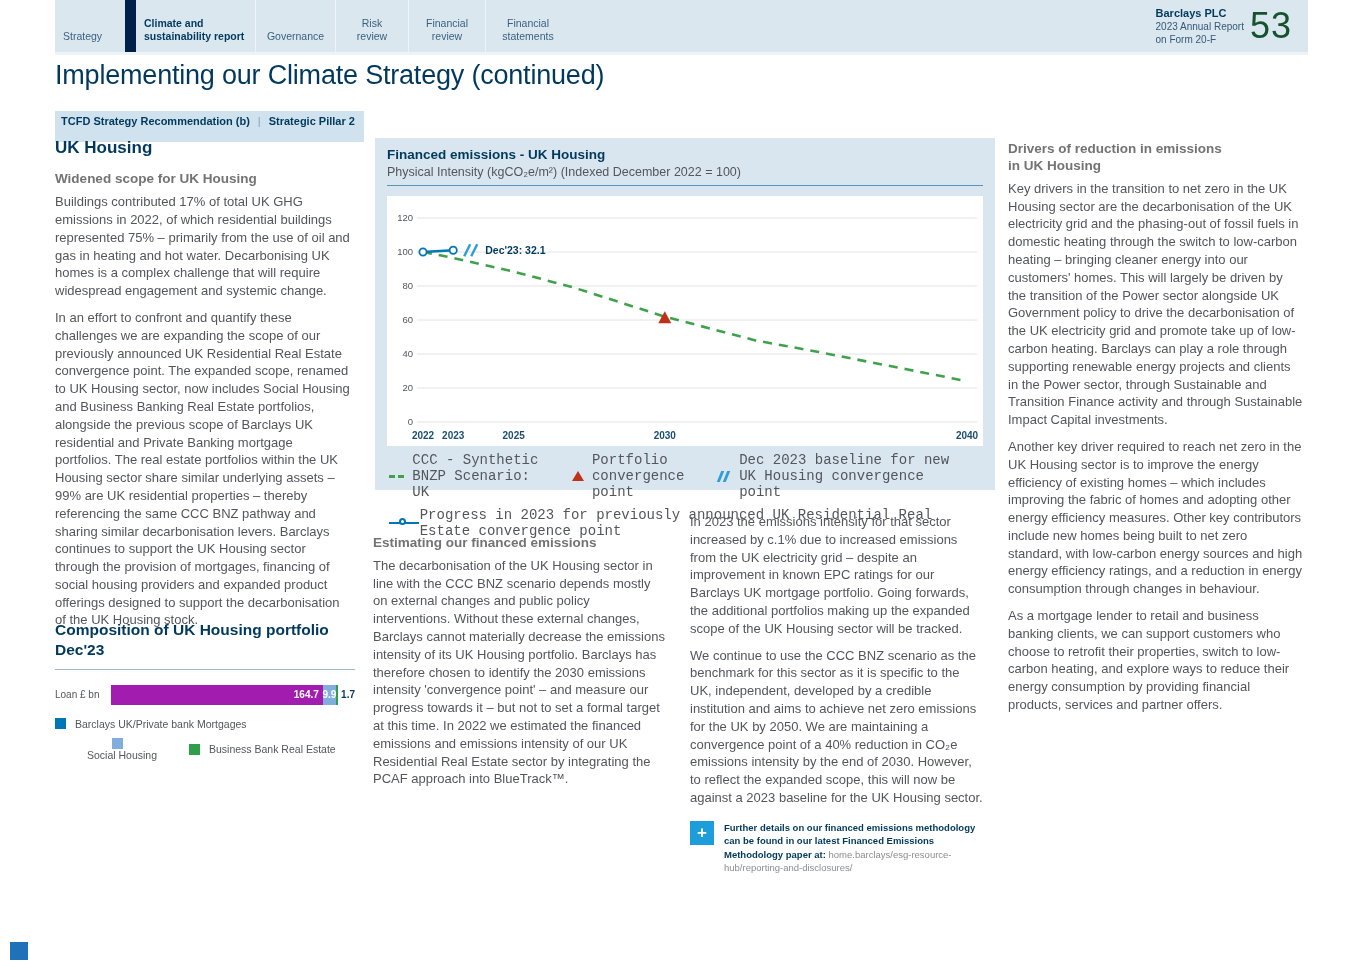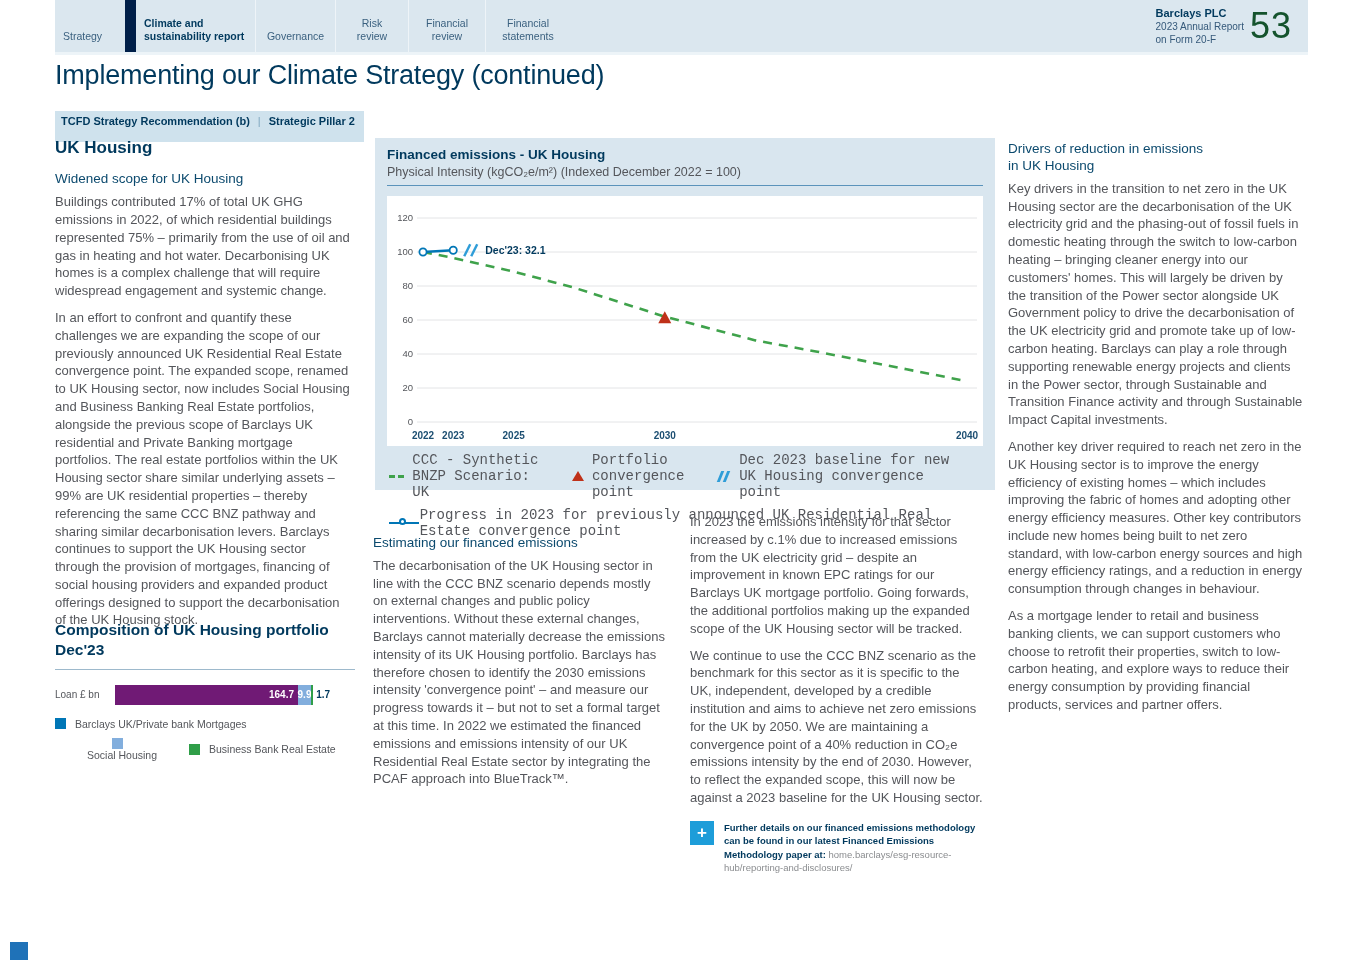--- a/index.html
+++ b/index.html
@@ -29,21 +29,21 @@
   .badge .sep { color:#7fa6bf; font-weight:400; }
 
   
   .col { position:absolute; color:#54565b; font-size:13px; line-height:1.37; }
   .col p { margin:0 7px 9px 0; }
   .col-left { left:55px; top:136px; width:302px; }
   .col-mid { left:373px; top:535px; width:302px; }
   .col-mid2 { left:690px; top:513px; width:300px; }
   .col-right { left:1008px; top:141px; width:302px; }
   h3.sec { font-size:17px; font-weight:700; color:#00395d; margin:0 0 12px 0; }
-  h4.sub { font-size:13.5px; font-weight:400; color:#0c4a6e; margin:0 0 5px 0; line-height:1.25; }
+  h4.sub { font-size:13.5px; font-weight:700; color:#737373; margin:0 0 5px 0; line-height:1.25; }
 
   
   .composition { position:absolute; left:55px; top:620px; width:300px; }
   .comp-title { font-size:15.5px; font-weight:700; color:#00395d; line-height:1.28; }
   .comp-rule { border:none; border-top:1px solid #9db9cc; margin:9px 0 15px 0; }
   .bar-row { display:flex; align-items:center; }
   .bar-label { width:60px; font-size:10px; color:#54565b; }
   .stack { display:flex; align-items:center; height:20px; }
   .seg { height:20px; display:flex; align-items:center; color:#fff; font-size:10px;
     font-weight:700; white-space:nowrap; }
@@ -142,21 +142,21 @@
     <p>Buildings contributed 17% of total UK GHG emissions in 2022, of which residential buildings represented 75% – primarily from the use of oil and gas in heating and hot water. Decarbonising UK homes is a complex challenge that will require widespread engagement and systemic change.</p>
     <p>In an effort to confront and quantify these challenges we are expanding the scope of our previously announced UK Residential Real Estate convergence point. The expanded scope, renamed to UK Housing sector, now includes Social Housing and Business Banking Real Estate portfolios, alongside the previous scope of Barclays UK residential and Private Banking mortgage portfolios. The real estate portfolios within the UK Housing sector share similar underlying assets – 99% are UK residential properties – thereby referencing the same CCC BNZ pathway and sharing similar decarbonisation levers. Barclays continues to support the UK Housing sector through the provision of mortgages, financing of social housing providers and expanded product offerings designed to support the decarbonisation of the UK Housing stock.</p>
   </section>
 
   <section class="composition">
     <div class="comp-title">Composition of UK Housing portfolio Dec'23</div>
     <hr class="comp-rule">
     <div class="bar-row">
       <div class="bar-label">Loan £ bn</div>
       <div class="stack" id="stack-bar">
-          <div class="seg seg-0" style="width: 183px; background: #701a75;">164.7</div>
+          <div class="seg seg-0" style="width: 212px; background: #a21caf;">164.7</div>
           <div class="seg seg-1" style="width: 13.0278px; background: rgb(130, 174, 221);">9.9</div>
           <div class="seg seg-2" style="width: 2.2371px; background: rgb(47, 158, 72);"></div>
           <div class="seg-out">1.7</div>
         </div>
     </div>
     <div class="comp-legend">
       <div class="cl-row">
         <div class="cl-item">
           <span class="sw-sq" style="background: rgb(0, 118, 182);"></span>
           <span>Barclays UK/Private bank Mortgages</span>

